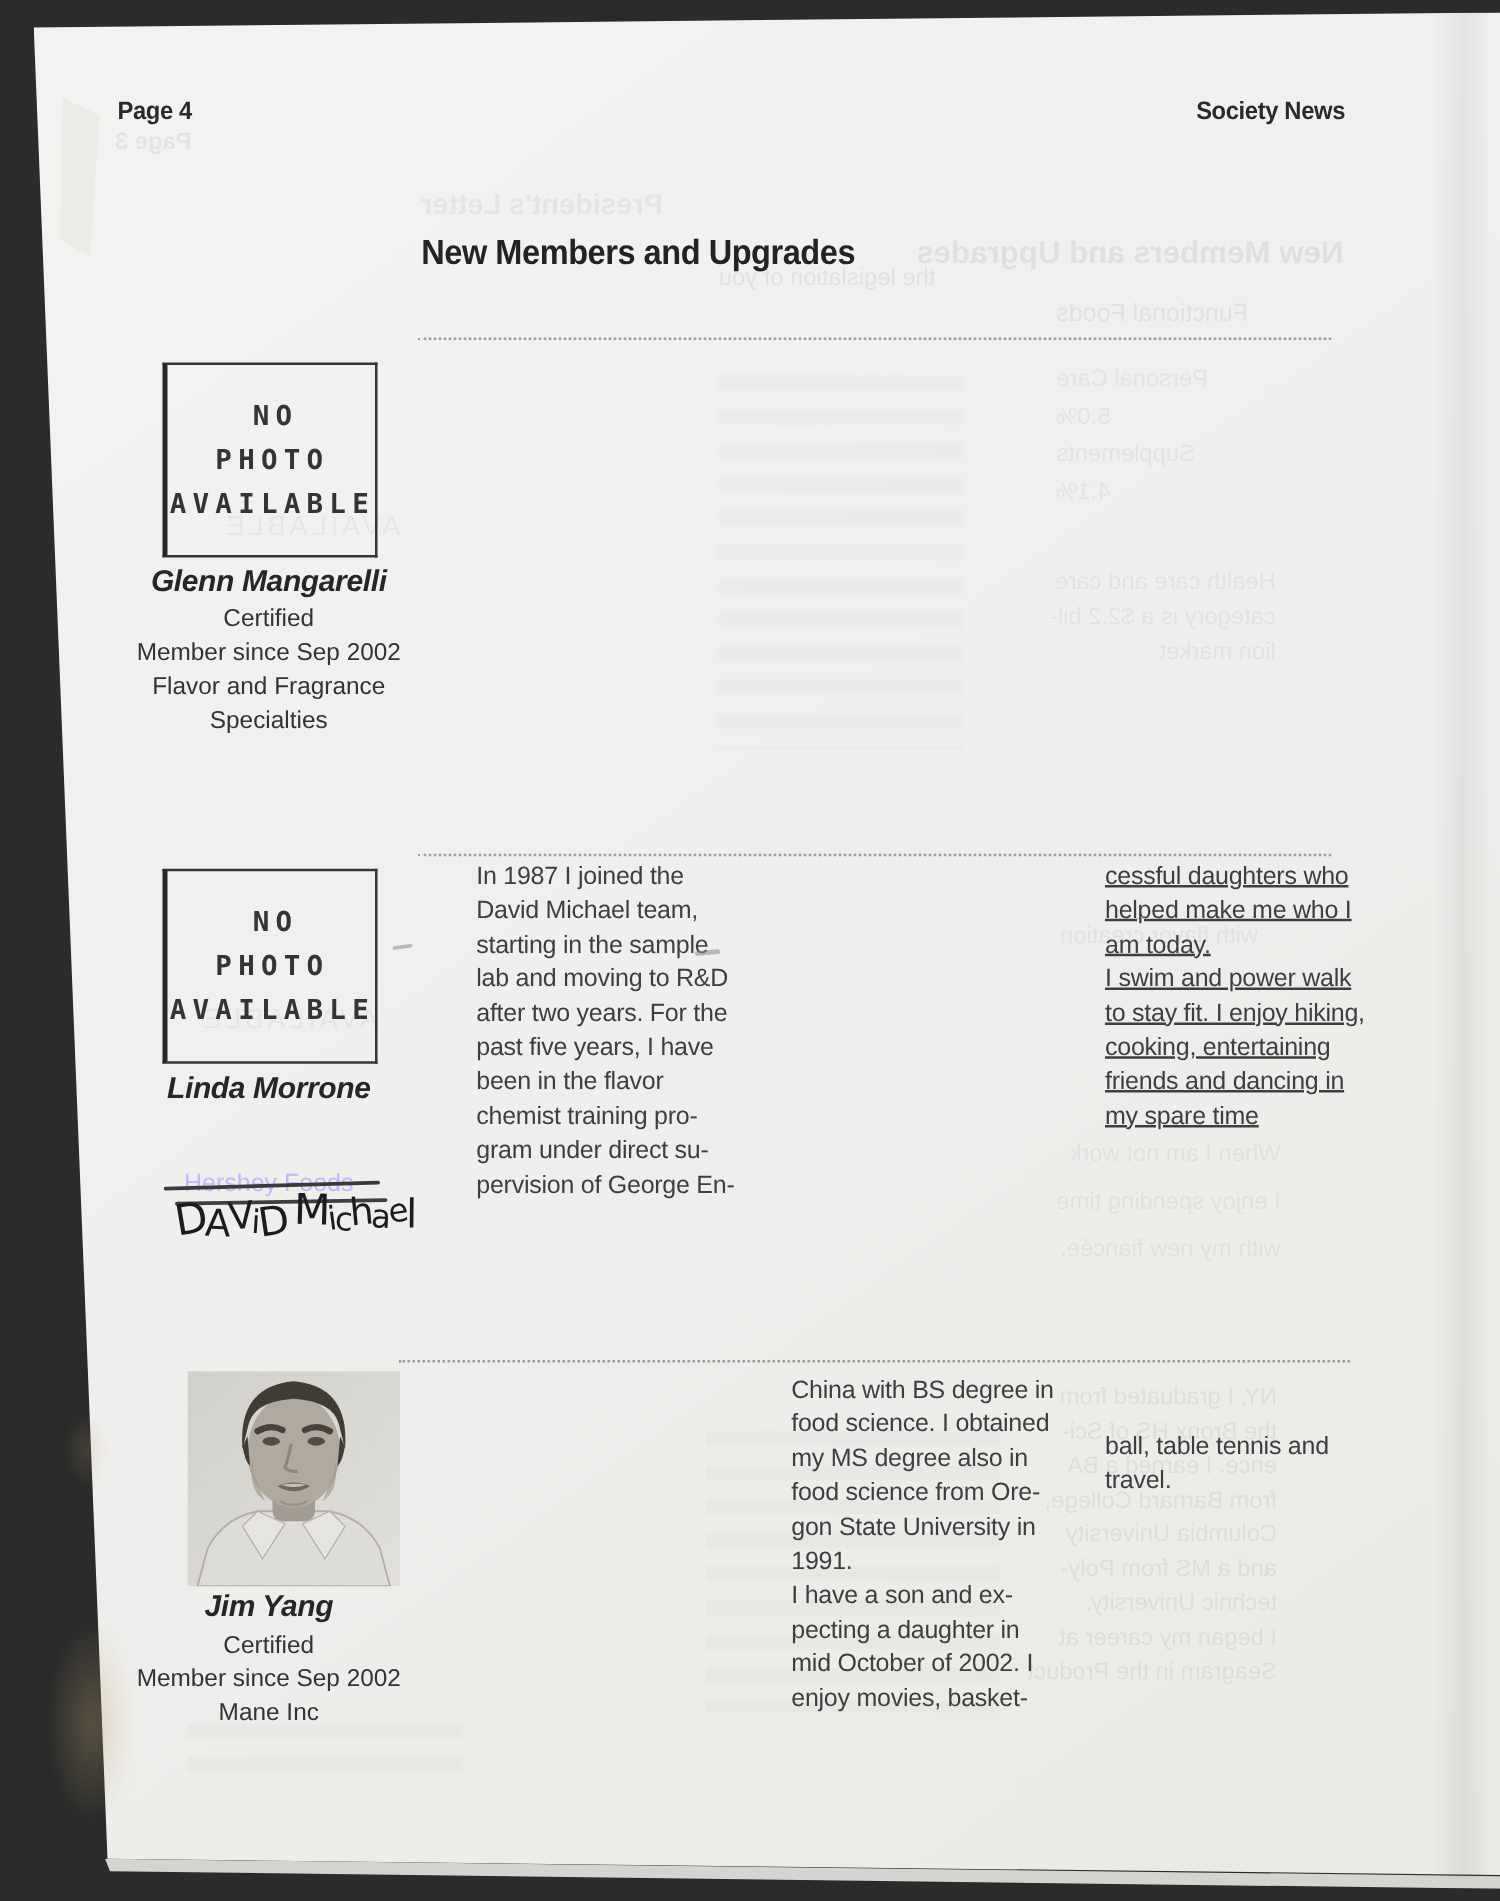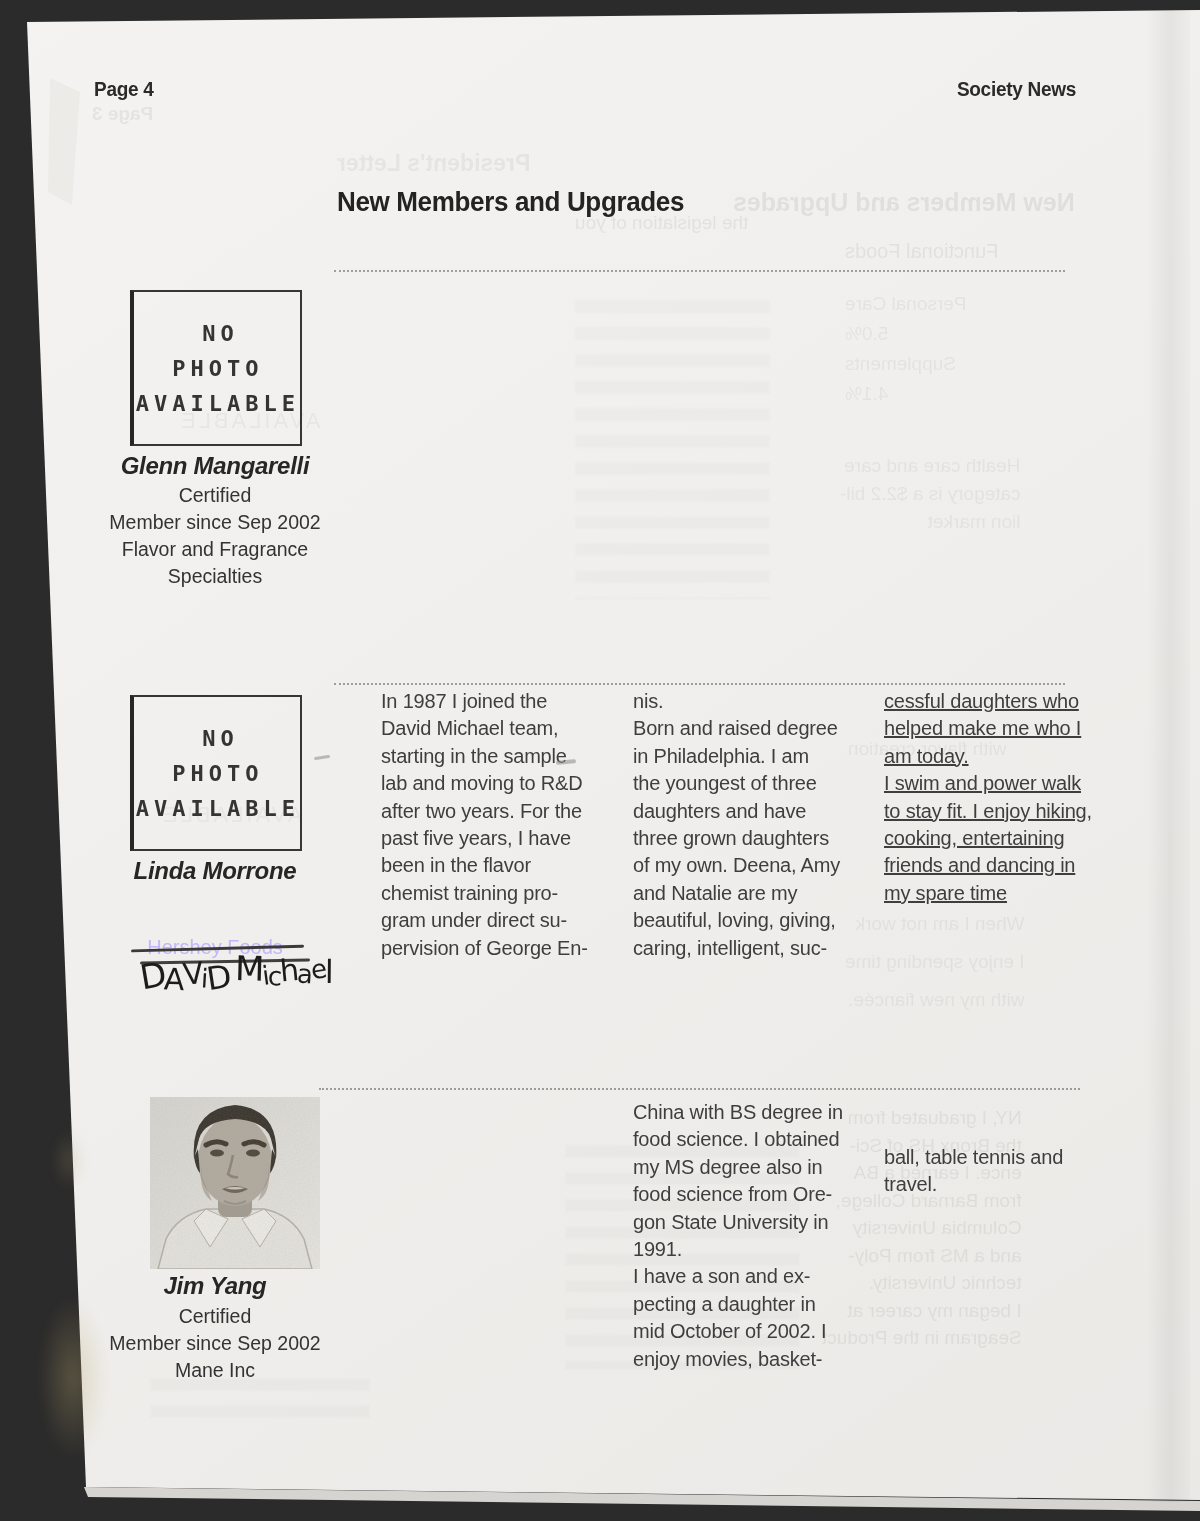--- a/index.html
+++ b/index.html
@@ -155,30 +155,20 @@
     <div class="bio-col l-col1">In 1987 I joined the
 David Michael team,
 starting in the sample
 lab and moving to R&amp;D
 after two years. For the
 past five years, I have
 been in the flavor
 chemist training pro-
 gram under direct su-
 pervision of George En-</div>
-    <div class="bio-col l-col2">nis.
-Born and raised degree
-in Philadelphia. I am
-the youngest of three
-daughters and have
-three grown daughters
-of my own. Deena, Amy
-and Natalie are my
-beautiful, loving, giving,
-caring, intelligent, suc-</div>
     <div class="bio-col l-col3">cessful daughters who
 helped make me who I
 am today.
 I swim and power walk
 to stay fit. I enjoy hiking,
 cooking, entertaining
 friends and dancing in
 my spare time</div>
 
     <div class="pencil" style="left:314px;top:756px;width:16px;height:3px;transform:rotate(-8deg);"></div>

